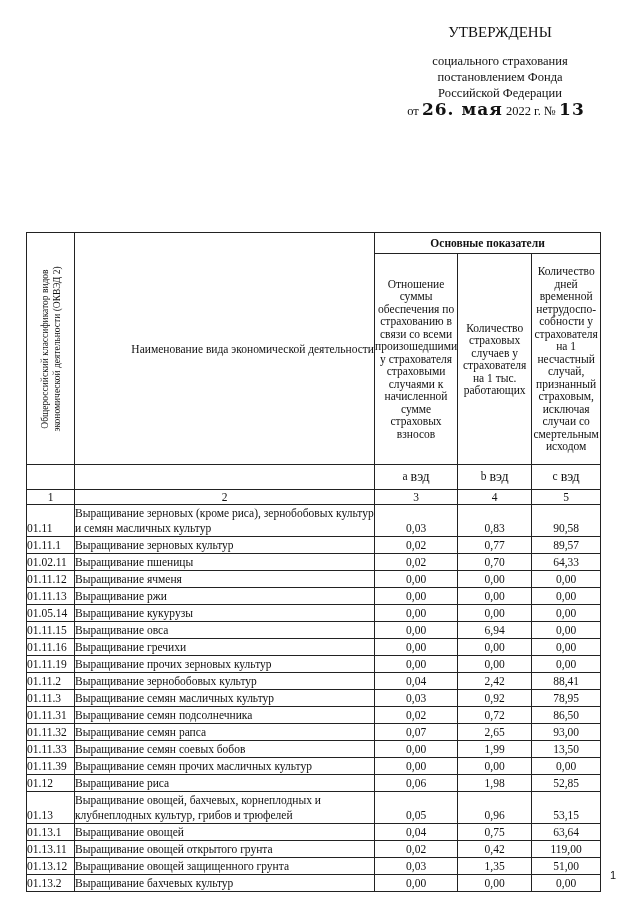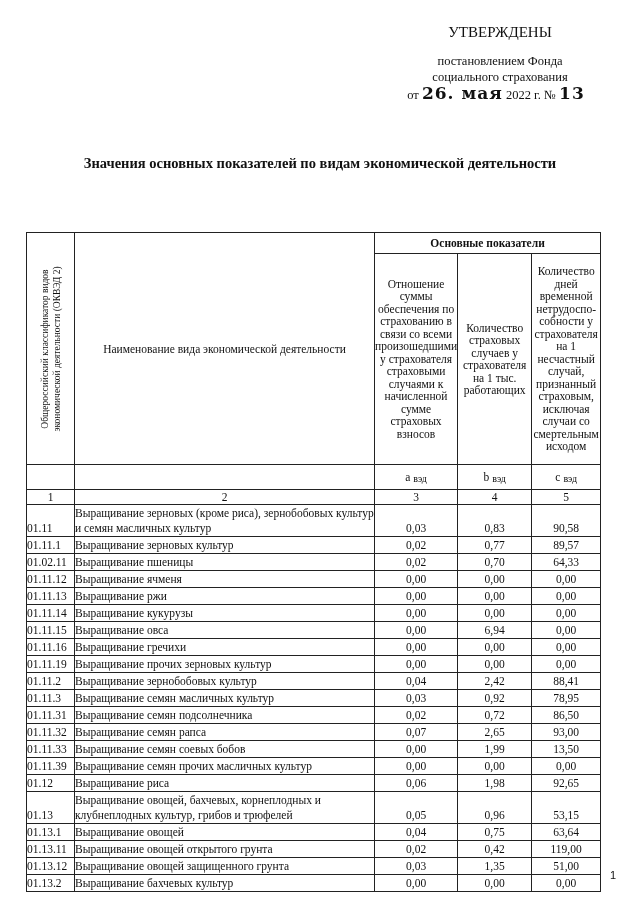--- a/index.html
+++ b/index.html
@@ -11,48 +11,48 @@
   .hand { font-family: "DejaVu Serif", serif; font-weight: bold; font-size: 17px; letter-spacing: 1px; }
   .title { position: absolute; left: 30px; width: 580px; top: 153px; text-align: center; font-weight: bold; font-size: 14.5px; line-height: 20px; }
   table.main { position: absolute; left: 26px; top: 232px; border-collapse: collapse; table-layout: fixed; }
   table.main td { border: 1px solid #222; padding: 0; font-size: 11.5px; }
   .col1 { width: 48px; } .col2 { width: 300px; } .col3 { width: 82px; } .col4 { width: 74px; } .col5 { width: 69px; }
   .hdr-main { height: 20px; text-align: center; font-size: 13px; font-weight: bold; }
   .hdr-sub { height: 210px; text-align: center; vertical-align: middle; font-size: 9.5px; line-height: 12.5px; }
   .vert-wrap { height: 230px; position: relative; }
   .vert { position: absolute; left: 50%; top: 50%; width: 220px; transform: translate(-50%,-50%) rotate(-90deg);
           text-align: center; font-size: 9.5px; line-height: 12px; }
-  .name-head { text-align: center; font-size: 10.5px; vertical-align: middle; }
+  .name-head { text-align: right; font-size: 10.5px; vertical-align: middle; }
   .sym { height: 24px; text-align: center; font-size: 17px; }
-  .sym sub { font-size: 10px; vertical-align: -1px; margin-left: 3px; }
+  .sym sub { font-size: 14px; vertical-align: -1px; margin-left: 3px; }
   .colnum { height: 14px; text-align: center; font-size: 10px; line-height: 12px; }
   tr.row td { height: 16px; line-height: 15px; }
   tr.row.tall td { height: 31px; }
   td.code { padding-left: 4px; vertical-align: bottom; font-size: 11.5px; }
   td.name { padding-left: 3px; font-size: 11px; vertical-align: bottom; }
   td.num { text-align: center; vertical-align: bottom; font-size: 12px; }
   .page-num { position: absolute; left: 610px; top: 869px; font-family: "Liberation Sans", sans-serif; font-size: 11px; }
 </style>
 </head>
 <body>
 
 <div class="approval">
   <div class="head">УТВЕРЖДЕНЫ</div>
+  <div>социального страхования</div>
   <div>постановлением Фонда</div>
-  <div>социального страхования</div>
+  <div>Российской Федерации</div>
   <div class="line-date">
     <span>от</span>
     <span class="hand">26. мая</span>
     <span>2022 г. №</span>
     <span class="hand">13</span>
   </div>
 </div>
 
 <div class="title">
-  <div>Значения основных показателей по видам экономической деятельности</div>
 </div>
 
 <table class="main">
   <colgroup>
       <col class="col1">
       <col class="col2">
       <col class="col3">
       <col class="col4">
       <col class="col5">
     </colgroup>
@@ -116,21 +116,21 @@
         <td class="num">0,00</td>
       </tr>
       <tr class="row">
         <td class="code">01.11.13</td>
         <td class="name">Выращивание ржи</td>
         <td class="num">0,00</td>
         <td class="num">0,00</td>
         <td class="num">0,00</td>
       </tr>
       <tr class="row">
-        <td class="code">01.11.14</td>
+        <td class="code">01.05.14</td>
         <td class="name">Выращивание кукурузы</td>
         <td class="num">0,00</td>
         <td class="num">0,00</td>
         <td class="num">0,00</td>
       </tr>
       <tr class="row">
         <td class="code">01.11.15</td>
         <td class="name">Выращивание овса</td>
         <td class="num">0,00</td>
         <td class="num">6,94</td>
@@ -190,21 +190,21 @@
         <td class="name">Выращивание семян прочих масличных культур</td>
         <td class="num">0,00</td>
         <td class="num">0,00</td>
         <td class="num">0,00</td>
       </tr>
       <tr class="row">
         <td class="code">01.12</td>
         <td class="name">Выращивание риса</td>
         <td class="num">0,06</td>
         <td class="num">1,98</td>
-        <td class="num">92,65</td>
+        <td class="num">52,85</td>
       </tr>
       <tr class="row tall">
         <td class="code">01.13</td>
         <td class="name">Выращивание овощей, бахчевых, корнеплодных и клубнеплодных культур, грибов и трюфелей</td>
         <td class="num">0,05</td>
         <td class="num">0,96</td>
         <td class="num">53,15</td>
       </tr>
       <tr class="row">
         <td class="code">01.13.1</td>

